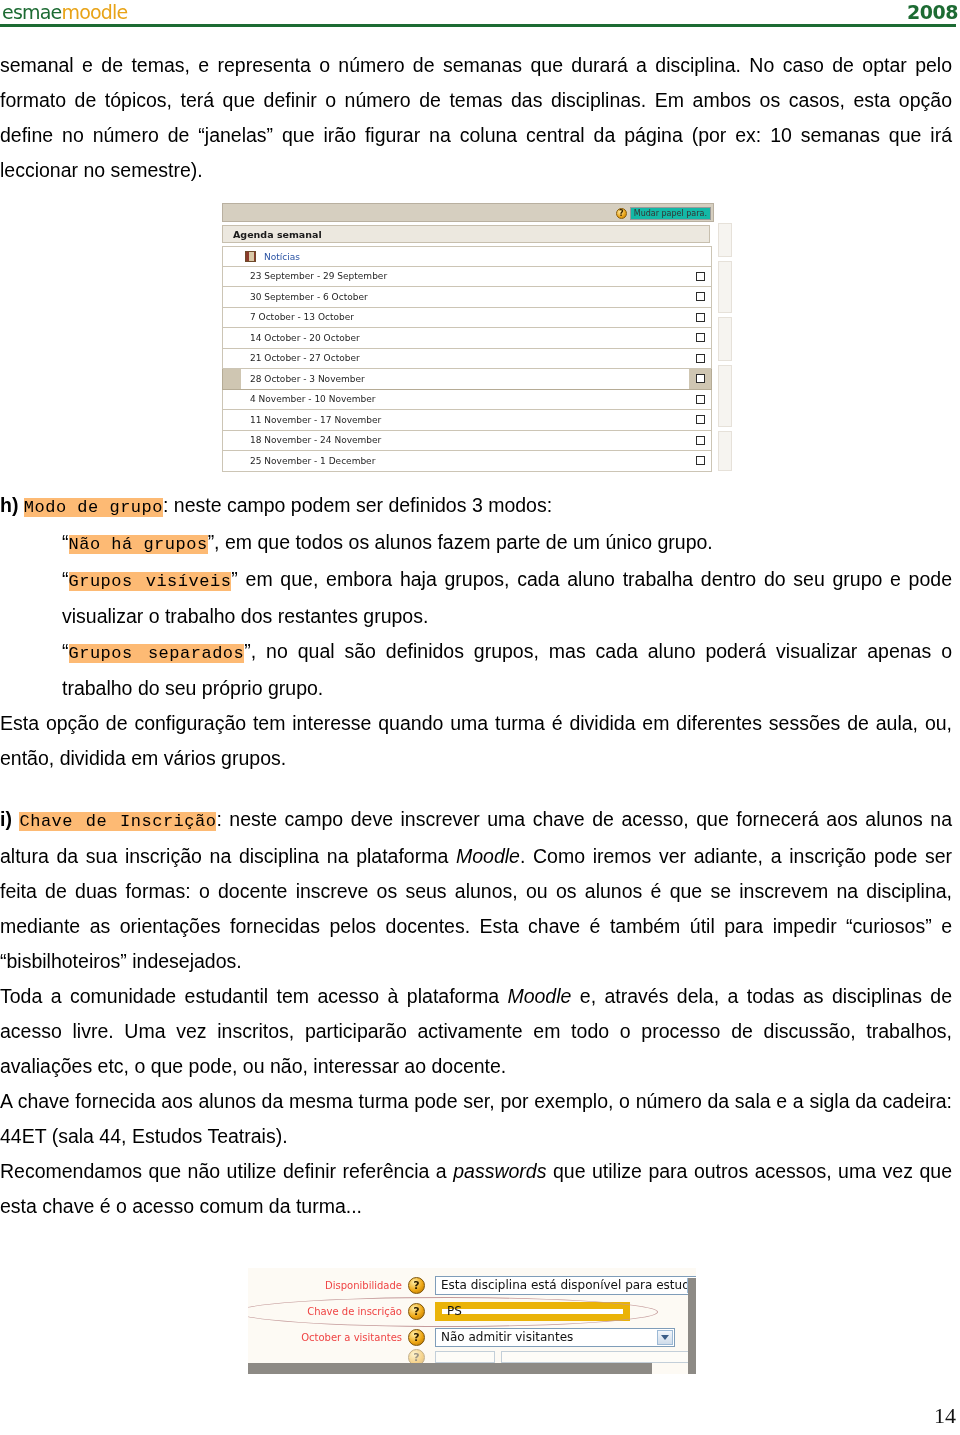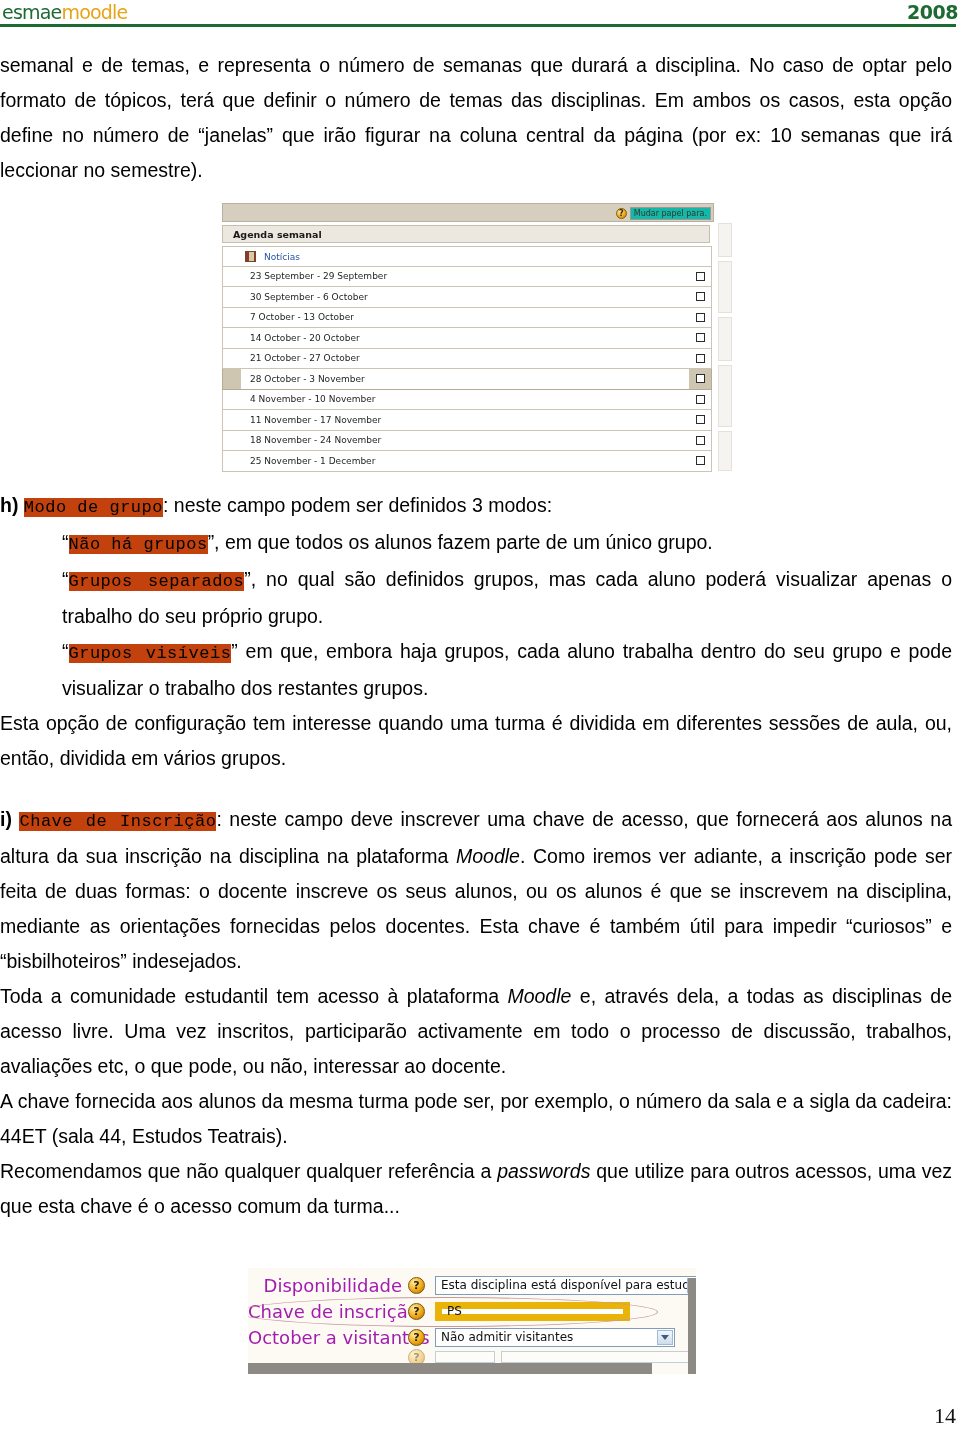--- a/index.html
+++ b/index.html
@@ -66,21 +66,21 @@
     font-size: 19.5px;
     line-height: 35px;
     text-align: justify;
     text-justify: inter-word;
   }
   p.para.nojust { text-align: left; }
   .indent { padding-left: 62px; }
   .code {
     font-family: "Liberation Mono", "DejaVu Sans Mono", monospace;
     font-size: 17px;
-    background: #c2410c;
+    background: #fdba74;
     letter-spacing: 0.5px;
   }
   .ital { font-style: italic; }
   .bold { font-weight: bold; }
   .spacer-md { height: 26px; }
   .spacer-lg { height: 34px; }
 
   
   .shot-weekly {
     position: absolute;
@@ -246,22 +246,22 @@
   .fm-row {
     display: flex;
     align-items: center;
     height: 26px;
   }
   .fm-label {
     width: 160px;
     flex: 0 0 160px;
     text-align: right;
     padding-right: 6px;
-    font-size: 18px;
-    color: #a21caf;
+    font-size: 10px;
+    color: #ef4444;
     font-family: "DejaVu Sans", sans-serif;
     box-sizing: border-box;
     white-space: nowrap;
   }
   .fm-help {
     flex: 0 0 17px;
     width: 17px; height: 17px;
     border-radius: 50%;
     background: radial-gradient(circle at 34% 28%, #ffeda4, #eda511 58%, #a86c05);
     border: 1px solid #7d5203;
@@ -386,36 +386,36 @@
 
   <p class="para">semanal e de temas, e representa o número de semanas que durará a disciplina. No caso de optar pelo formato de tópicos, terá que definir o número de temas das disciplinas. Em ambos os casos, esta opção define no número de “janelas” que irão figurar na coluna central da página (por ex: 10 semanas que irá leccionar no semestre).</p>
 
   <div class="spacer-lg" style="height:300px"></div>
 
   <p class="para nojust"><span class="bold">h)</span>
     <span class="code">Modo de grupo</span><span>: neste campo podem ser definidos 3 modos:</span></p>
 
   <p class="para nojust indent"><span>“</span><span class="code">Não há grupos</span><span>”, em que todos os alunos fazem parte de um único grupo.</span></p>
 
+  <p class="para indent"><span>“</span><span class="code">Grupos visíveis</span><span>” em que, embora haja grupos, cada aluno trabalha dentro do seu grupo e pode visualizar o trabalho dos restantes grupos.</span></p>
+
   <p class="para indent"><span>“</span><span class="code">Grupos separados</span><span>”, no qual são definidos grupos, mas cada aluno poderá visualizar apenas o trabalho do seu próprio grupo.</span></p>
-
-  <p class="para indent"><span>“</span><span class="code">Grupos visíveis</span><span>” em que, embora haja grupos, cada aluno trabalha dentro do seu grupo e pode visualizar o trabalho dos restantes grupos.</span></p>
 
   <p class="para">Esta opção de configuração tem interesse quando uma turma é dividida em diferentes sessões de aula, ou, então, dividida em vários grupos.</p>
 
   <div class="spacer-md"></div>
 
   <p class="para"><span class="bold">i)</span>
     <span class="code">Chave de Inscrição</span><span>: neste campo deve inscrever uma chave de acesso, que fornecerá aos alunos na altura da sua inscrição na disciplina na plataforma </span><span class="ital">Moodle</span><span>. Como iremos ver adiante, a inscrição pode ser feita de duas formas: o docente inscreve os seus alunos, ou os alunos é que se inscrevem na disciplina, mediante as orientações fornecidas pelos docentes. Esta chave é também útil para impedir “curiosos” e “bisbilhoteiros” indesejados.</span></p>
 
   <p class="para"><span>Toda a  comunidade estudantil tem acesso à plataforma </span><span class="ital">Moodle</span><span> e, através dela, a todas as disciplinas de acesso livre. Uma vez inscritos, participarão activamente em todo o processo de discussão, trabalhos, avaliações etc, o que pode, ou não, interessar ao docente.</span></p>
 
   <p class="para">A chave fornecida aos alunos da mesma turma pode ser, por exemplo, o número da sala e a sigla da cadeira: 44ET (sala 44, Estudos Teatrais).</p>
 
-  <p class="para"><span>Recomendamos que não qualquer qualquer referência a </span><span class="ital">passwords</span><span> que utilize para outros acessos, uma vez que esta chave é o acesso comum da turma...</span></p>
+  <p class="para"><span>Recomendamos que não utilize definir referência a </span><span class="ital">passwords</span><span> que utilize para outros acessos, uma vez que esta chave é o acesso comum da turma...</span></p>
 
 </div>
 
 <div class="shot-weekly">
 
   <div class="wk-topbar">
     <div class="wk-role">
       <span class="helpicon">?</span>
       <span class="wk-role-box">Mudar papel para.</span>
     </div>

